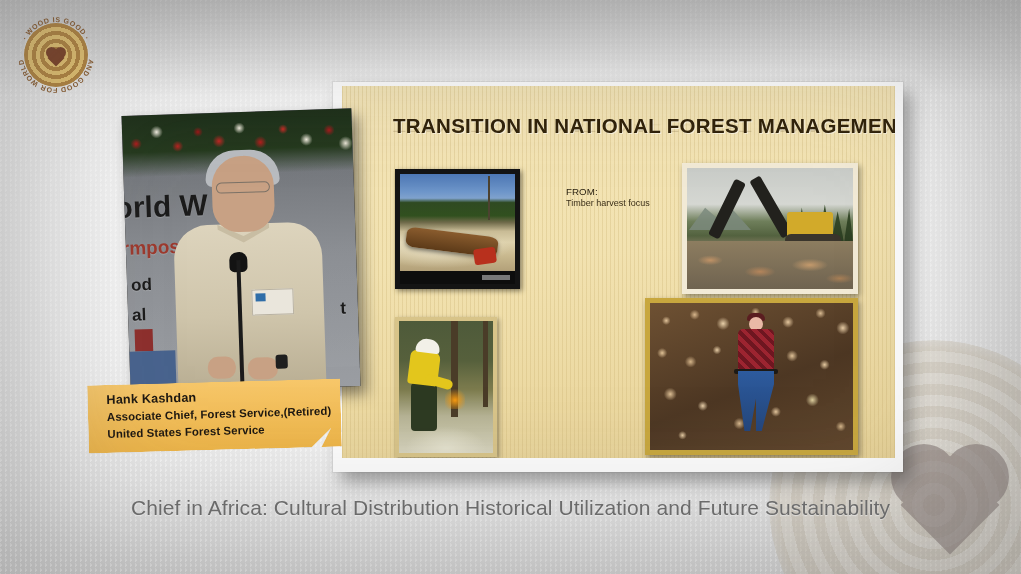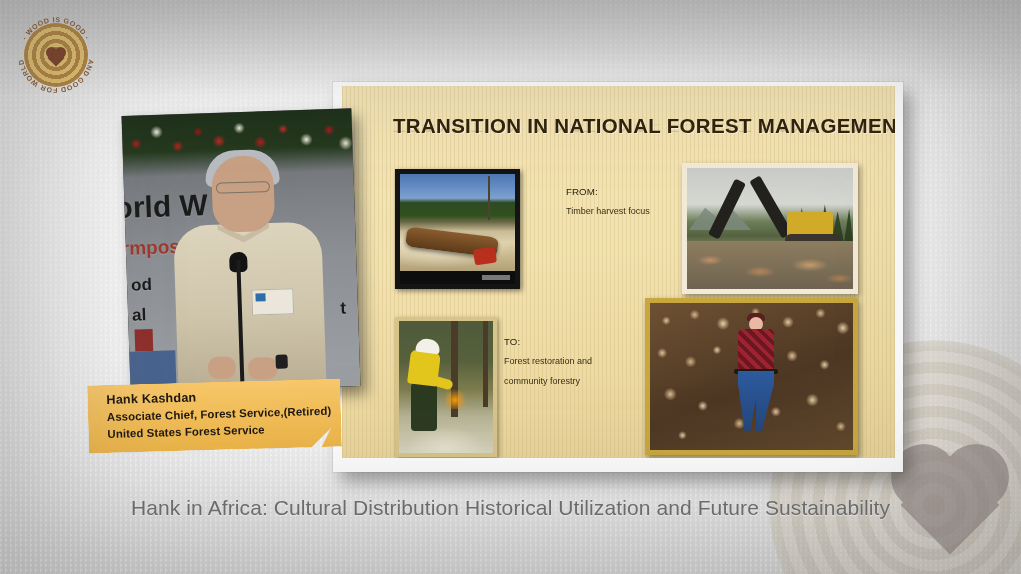--- a/index.html
+++ b/index.html
@@ -293,21 +293,21 @@
     clip-path:polygon(0 0,100% 0,100% 22%,66% 100%,50% 100%,50% 46%,34% 100%,18% 100%,0 22%);
   }
   #ph4 .prs-belt{
     position:absolute; left:84px; top:66px; width:44px; height:5px;
     background:#1d1a16; border-radius:2px;
   }
 
   
   .lbl{ position:absolute; color:#2b2211; }
   .lbl .h{ font-size:9.7px; font-weight:normal; letter-spacing:.1px; }
-  .lbl .s{ font-size:9px; line-height:12px; color:#3b2f18;margin-top:8px; }
+  .lbl .s{ font-size:9px; line-height:12px; color:#3b2f18; }
   #lbl-from{ left:224px; top:100px; }
   #lbl-to  { left:162px; top:250px; width:112px; }
 
   
   #photo-wrap{
     position:absolute; left:126px; top:112px;
     width:230px; height:278px; z-index:20;
     transform:rotate(-1.9deg);
     box-shadow:6px 8px 14px rgba(40,40,40,.52);
     background:#2a2a2a;
@@ -514,25 +514,20 @@
           <span class="trunk t2"></span>
           <span class="snow"></span>
           <span class="legs"></span>
           <span class="body"></span>
           <span class="arm"></span>
           <span class="helm"></span>
           <span class="fire"></span>
         </div>
       </div>
 
-      <div class="lbl" id="lbl-to">
-        <div class="h">TO:</div>
-        <div class="s">Forest restoration and</div>
-        <div class="s">community forestry</div>
-      </div>
 
       <div class="ph" id="ph4">
         <div class="inner">
           <span class="prs-hat"></span>
           <span class="prs-head"></span>
           <span class="prs-torso"></span>
           <span class="prs-belt"></span>
           <span class="prs-legs"></span>
         </div>
       </div>
@@ -564,16 +559,16 @@
       <span class="watch"></span>
     </div>
   </div>
 
   <div id="nameplate">
     <div class="n1">Hank Kashdan</div>
     <div class="n2">Associate Chief, Forest Service,(Retired)</div>
     <div class="n3">United States Forest Service</div>
   </div>
 
-  <div id="caption">Hank in Africa: Cultural Distribution Historical Utilization and Future Sustainability</div>
+  <div id="caption">Chief in Africa: Cultural Distribution Historical Utilization and Future Sustainability</div>
 
   <div id="vignette"></div>
 </div>
 
 </body></html>

